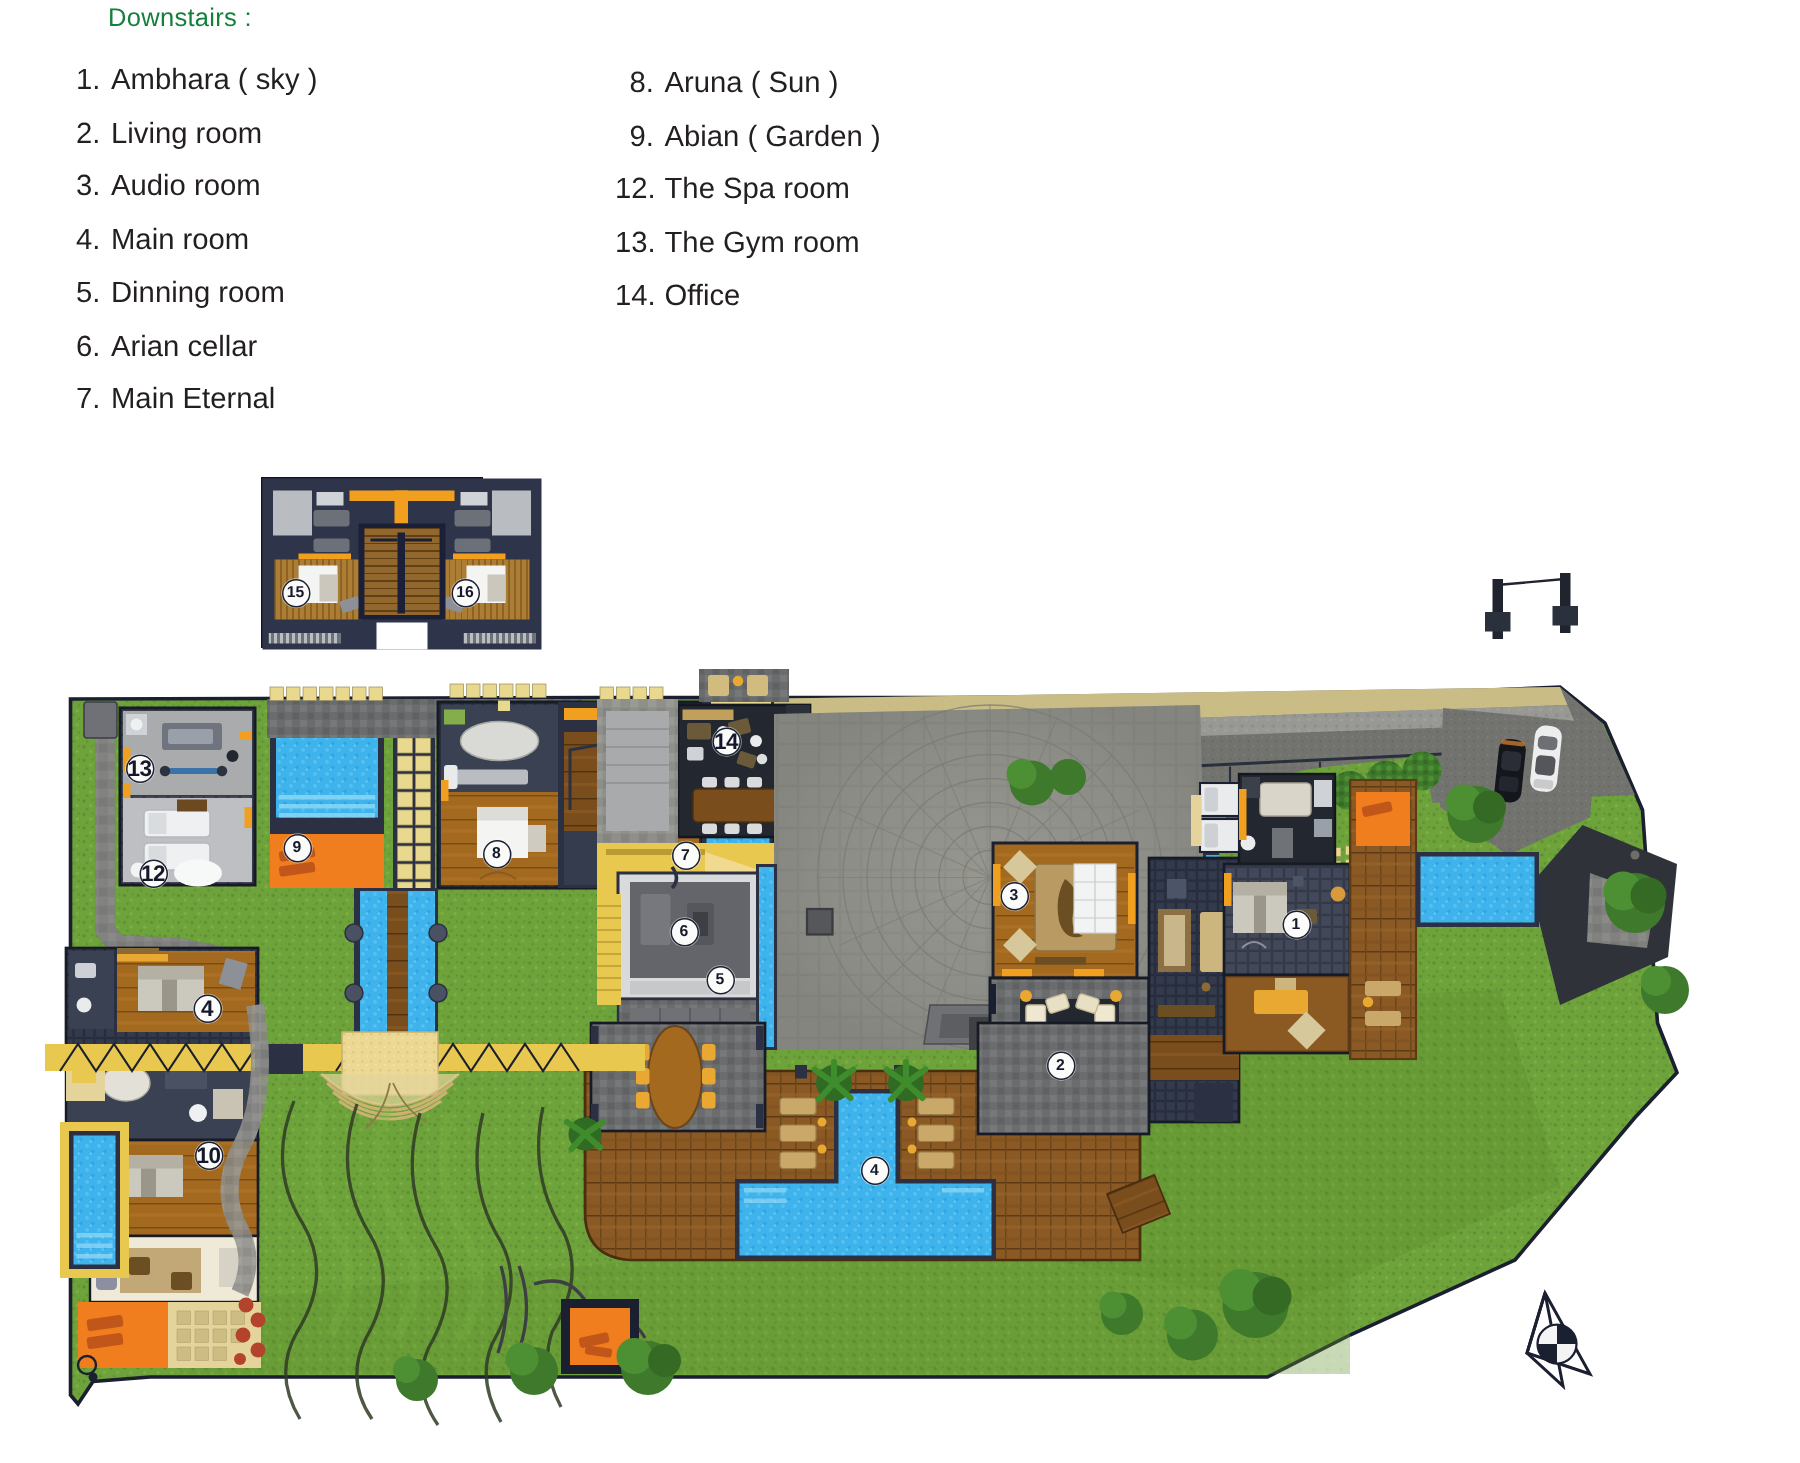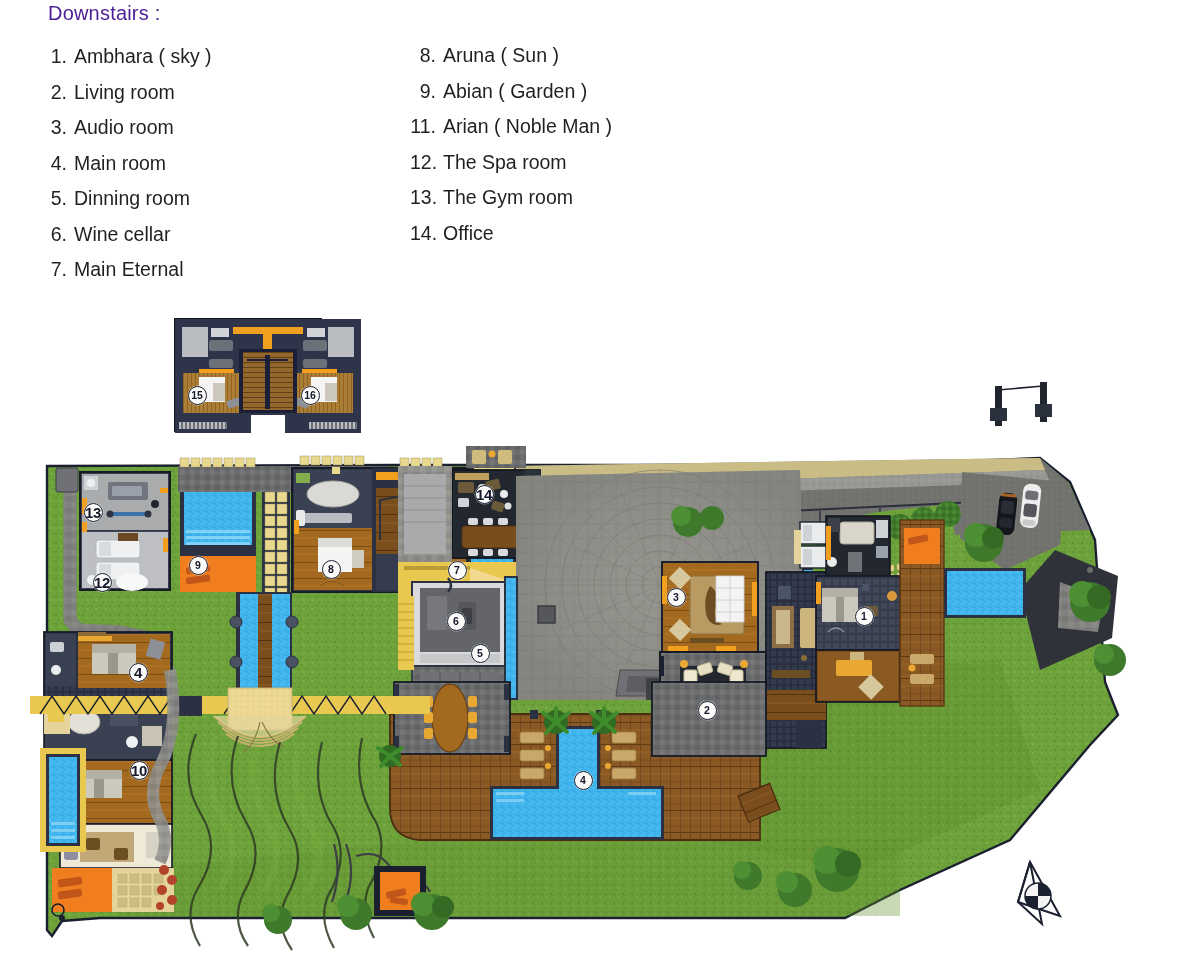--- a/index.html
+++ b/index.html
@@ -13,22 +13,22 @@
   }
   #page {
     position: relative;
     width: 1200px; height: 975px;
     background: #ffffff;
   }
 
   
   .legend-col { position: absolute; }
   .legend-head {
-    font-size: 20px; font-weight: 400; color: #4c1d95;
-    letter-spacing: .2px; white-space: nowrap;
+    font-size: 17px; font-weight: 400; color: #15803d;
+    letter-spacing: .2px; white-space: nowrap; margin-left: 24px;
   }
   .legend-list { margin: 14px 0 0 0; padding: 0; list-style: none; }
   .legend-item {
     font-size: 19.5px; color: #231f20;
     line-height: 35.5px; white-space: nowrap;
     display: flex;
   }
   .li-num { display: inline-block; text-align: right; padding-right: 7px; }
   .w1 { width: 26px; }
   .w2 { width: 33px; }
@@ -105,42 +105,38 @@
       <li class="legend-item">
           <span class="li-num w1">4.</span>
           <span>Main room</span>
         </li>
       <li class="legend-item">
           <span class="li-num w1">5.</span>
           <span>Dinning room</span>
         </li>
       <li class="legend-item">
           <span class="li-num w1">6.</span>
-          <span>Wine cellar</span>
+          <span>Arian cellar</span>
         </li>
       <li class="legend-item">
           <span class="li-num w1">7.</span>
           <span>Main Eternal</span>
         </li>
     </ul>
   </div>
 
   <div class="legend-col" id="legend-mid">
     <ul class="legend-list" style="margin-top:0">
       <li class="legend-item">
           <span class="li-num w2">8.</span>
           <span>Aruna ( Sun )</span>
         </li>
       <li class="legend-item">
           <span class="li-num w2">9.</span>
           <span>Abian ( Garden )</span>
-        </li>
-      <li class="legend-item">
-          <span class="li-num w2">11.</span>
-          <span>Arian ( Noble Man )</span>
         </li>
       <li class="legend-item">
           <span class="li-num w2">12.</span>
           <span>The Spa room</span>
         </li>
       <li class="legend-item">
           <span class="li-num w2">13.</span>
           <span>The Gym room</span>
         </li>
       <li class="legend-item">

